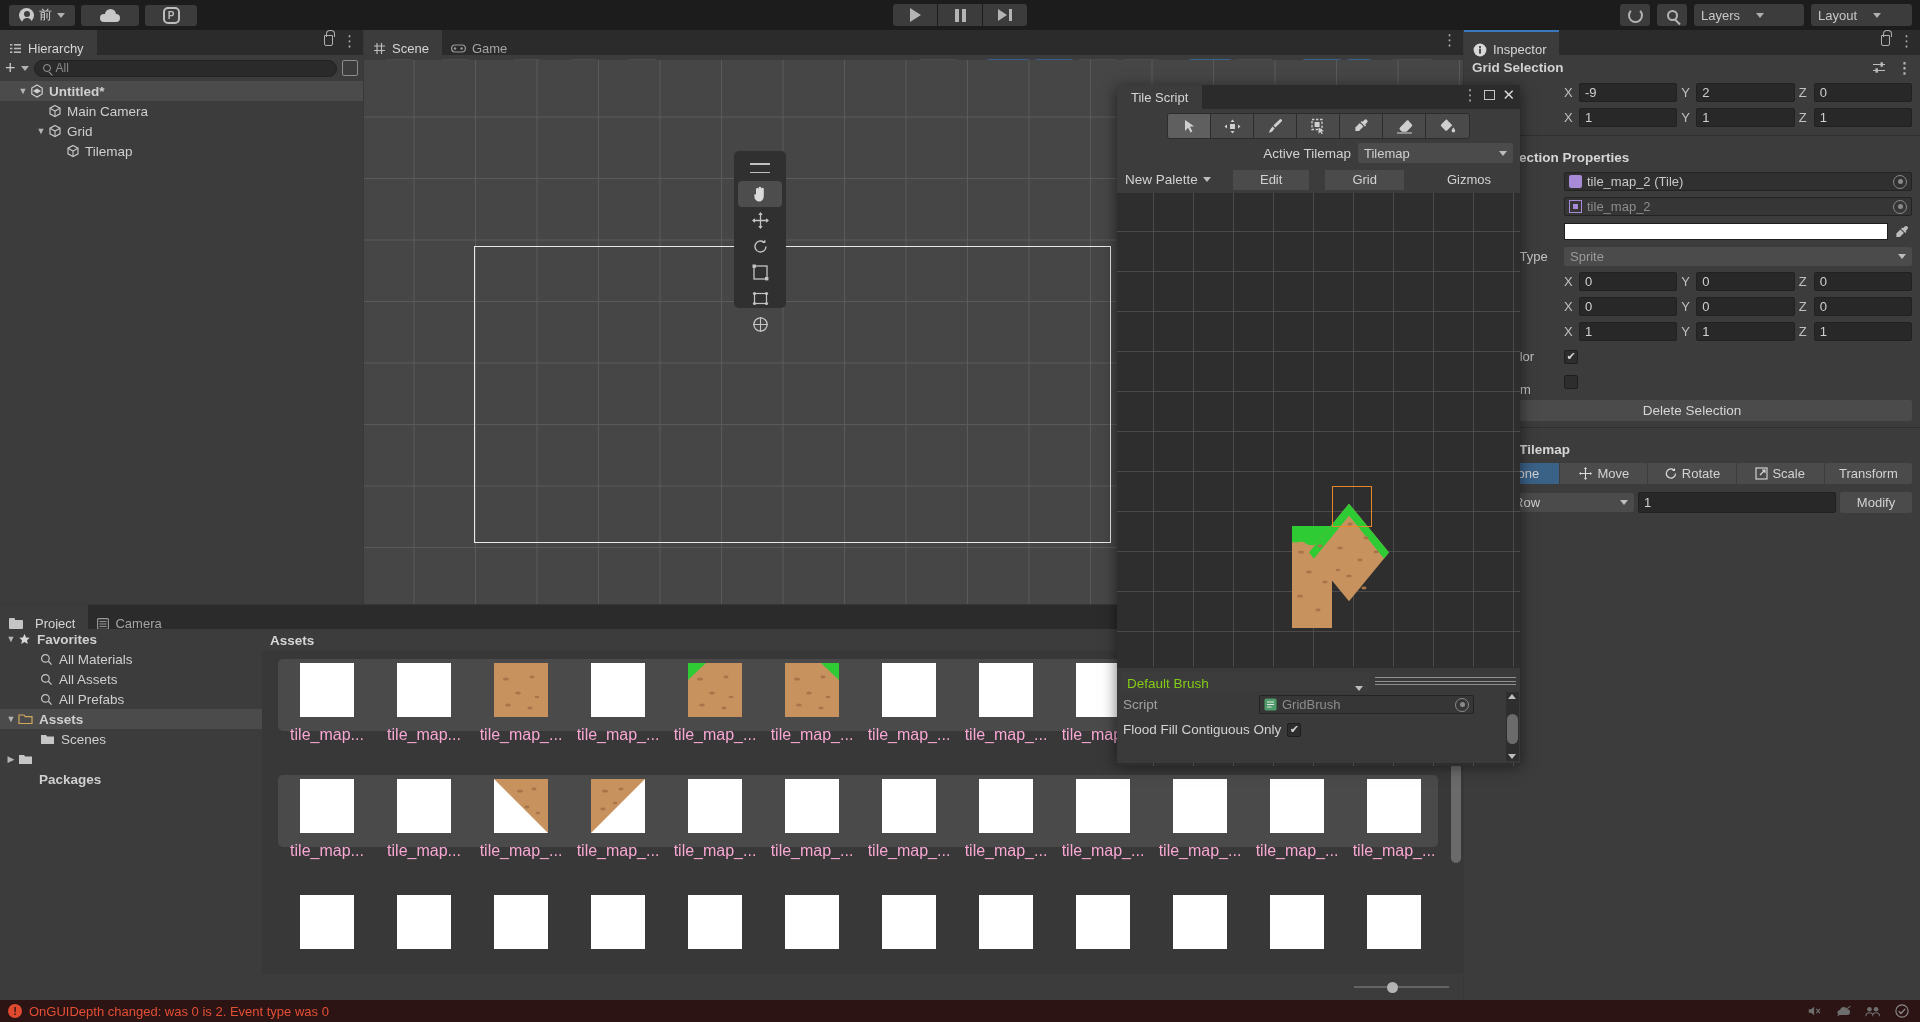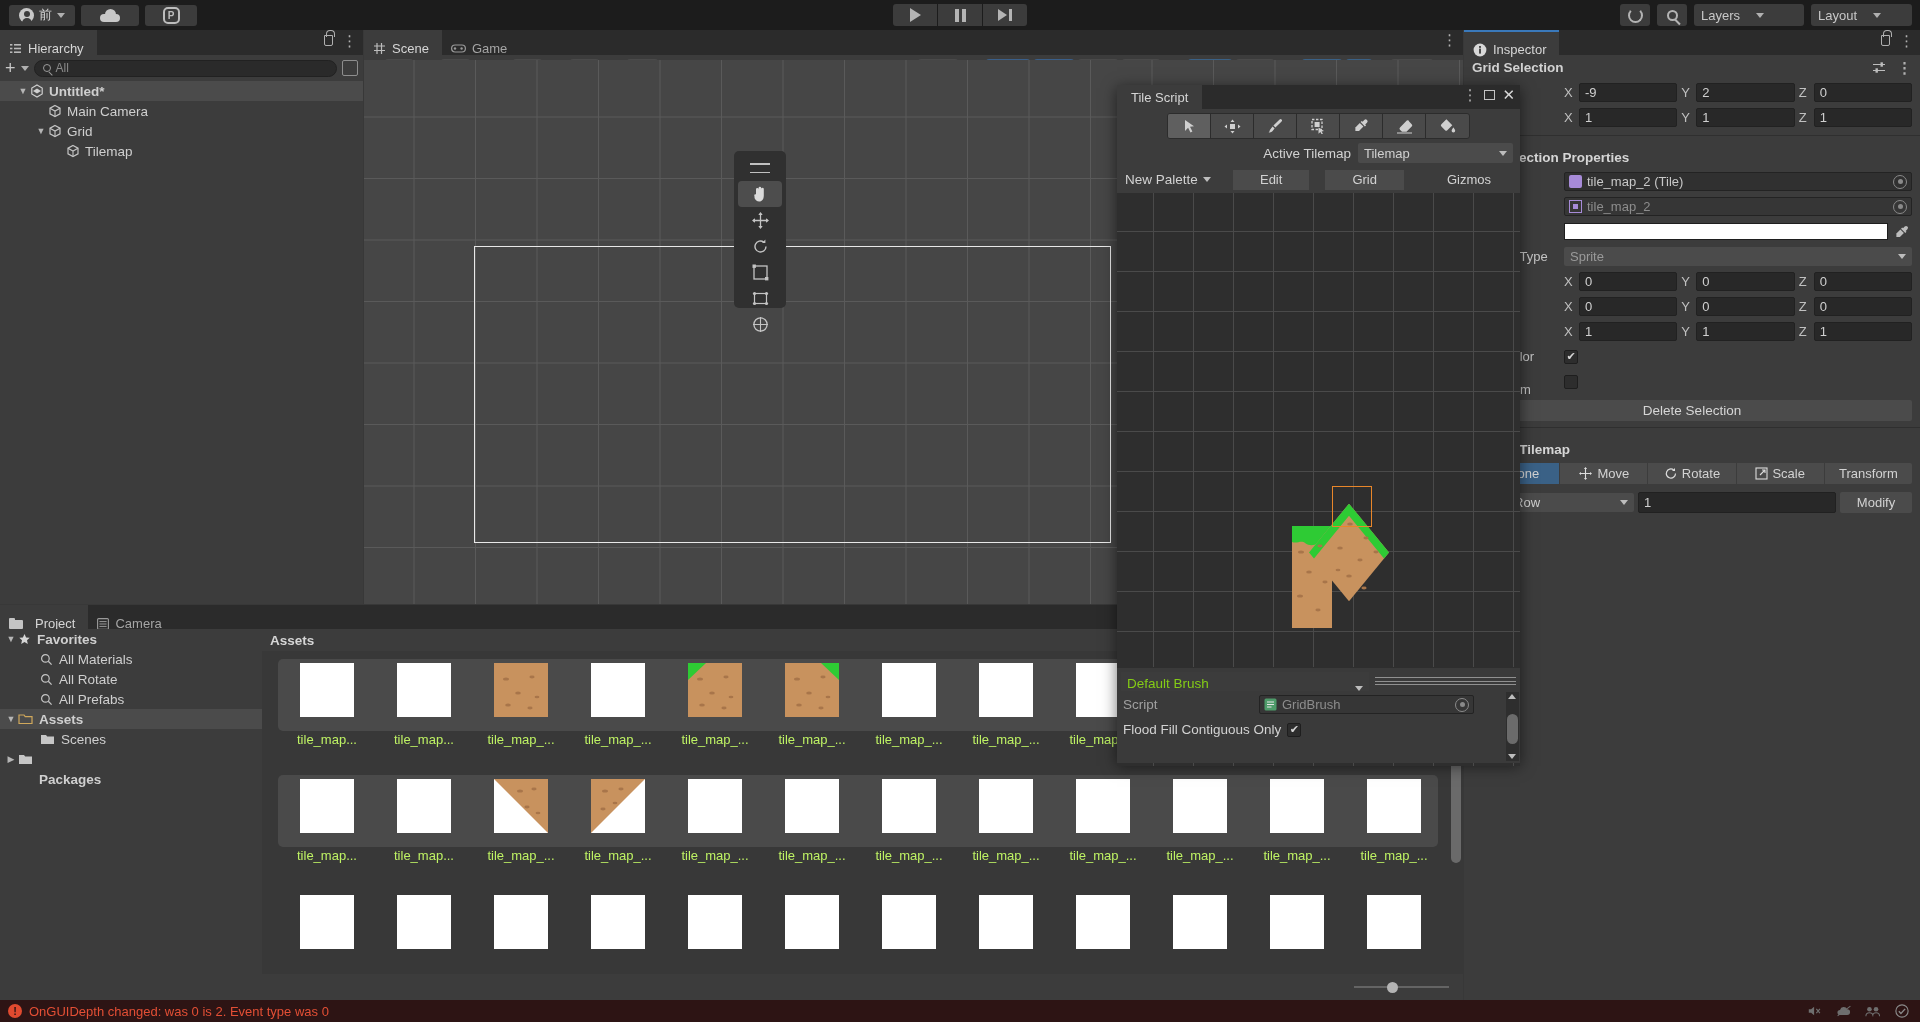--- a/index.html
+++ b/index.html
@@ -182,21 +182,21 @@
   .folder i{ position:absolute;left:0;top:2px;width:14px;height:9px;background:#c4c4c4;border-radius:1px;}
   .folder i::before{content:"";position:absolute;left:0;top:-2px;width:6px;height:3px;background:#c4c4c4;border-radius:1px 1px 0 0;}
   .assets-area{ position:absolute; left:262px; top:24px; right:0; bottom:26px; background:#383838; }
   .assets-hdr{ height:22px; display:flex; align-items:center; padding-left:8px; font-size:13.5px;
                color:#d6d6d6; font-weight:bold; background:#3c3c3c; }
   .grid-rows{ position:absolute; left:0; top:22px; right:0; bottom:0; overflow:hidden; }
   .arow{ position:relative; height:116px; }
   .arow .hl{ position:absolute; left:16px; top:8px; width:1160px; height:72px; background:#4a4a4a; border-radius:5px;}
   .acell{ position:absolute; width:98px; text-align:center; }
   .thumb{ width:54px; height:54px; margin:0 auto; background:#ffffff; }
-  .aname{ font-size:13px; color:#bef264; margin-top:15px; }
+  .aname{ font-size:16px; color:#f9a8d4; margin-top:9px; }
   .vscroll{ position:absolute; right:2px; top:26px; width:10px; height:272px; }
   .vthumb{ position:absolute; left:0; top:58px; width:10px; height:150px; background:#6a6a6a; border-radius:5px;}
   .zoomslider{ position:absolute; right:14px; bottom:5px; width:95px; height:16px; display:flex; align-items:center;}
   .zs-track{ width:95px; height:2px; background:#646464; }
   .zs-knob{ position:absolute; left:33px; width:11px; height:11px; border-radius:50%; background:#b4b4b4; }
 
   
   .statusbar{ position:absolute; left:0; bottom:0; width:1920px; height:22px; background:#2d1414;
               display:flex; align-items:center; padding-left:8px; gap:7px; }
   .err-ico{ width:14px;height:14px;border-radius:50%;background:#e04a2f;color:#2d1414;font-size:11px;
@@ -768,21 +768,21 @@
             <span>All Materials</span>
           </div>
           <div class="pj-tree-row">
             <span class="arw" style="margin-left: 22px;"></span>
             <span style="display: inline-flex; align-items: center; margin-right: 6px;">
               <svg width="13" height="13" viewBox="0 0 13 13">
                 <circle cx="5.4" cy="5.4" r="3.8" fill="none" stroke="#c4c4c4" stroke-width="1.2"></circle>
                 <path d="M8.3 8.3L11.6 11.6" stroke="#c4c4c4" stroke-width="1.3"></path>
               </svg>
             </span>
-            <span>All Rotate</span>
+            <span>All Assets</span>
           </div>
           <div class="pj-tree-row">
             <span class="arw" style="margin-left: 22px;"></span>
             <span style="display: inline-flex; align-items: center; margin-right: 6px;">
               <svg width="13" height="13" viewBox="0 0 13 13">
                 <circle cx="5.4" cy="5.4" r="3.8" fill="none" stroke="#c4c4c4" stroke-width="1.2"></circle>
                 <path d="M8.3 8.3L11.6 11.6" stroke="#c4c4c4" stroke-width="1.3"></path>
               </svg>
             </span>
             <span>All Prefabs</span>

